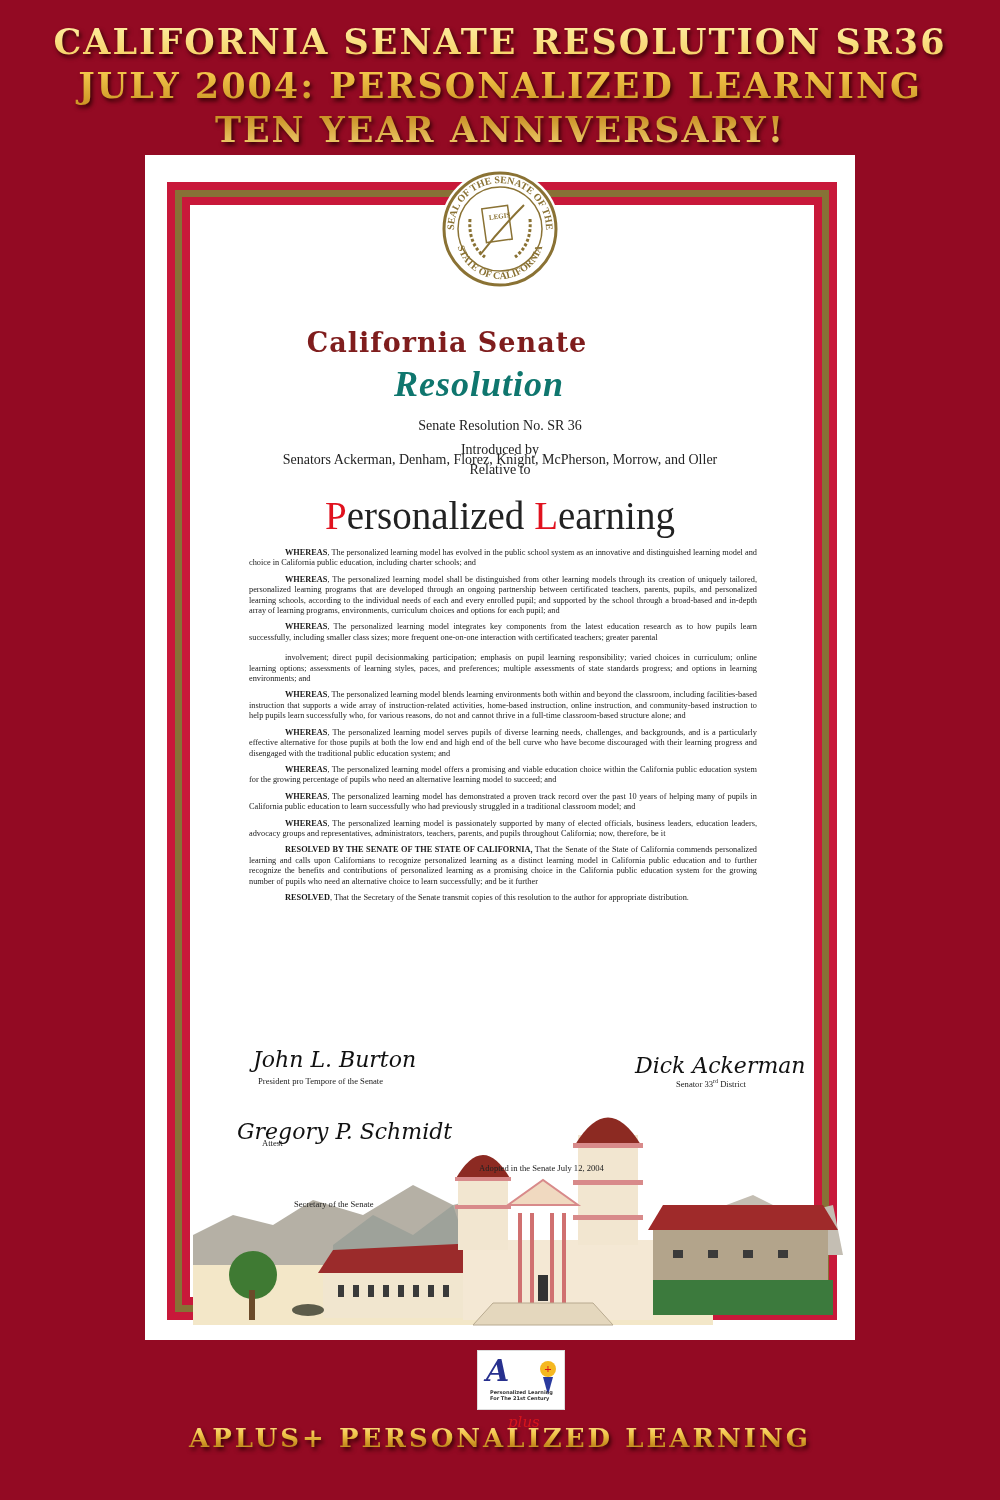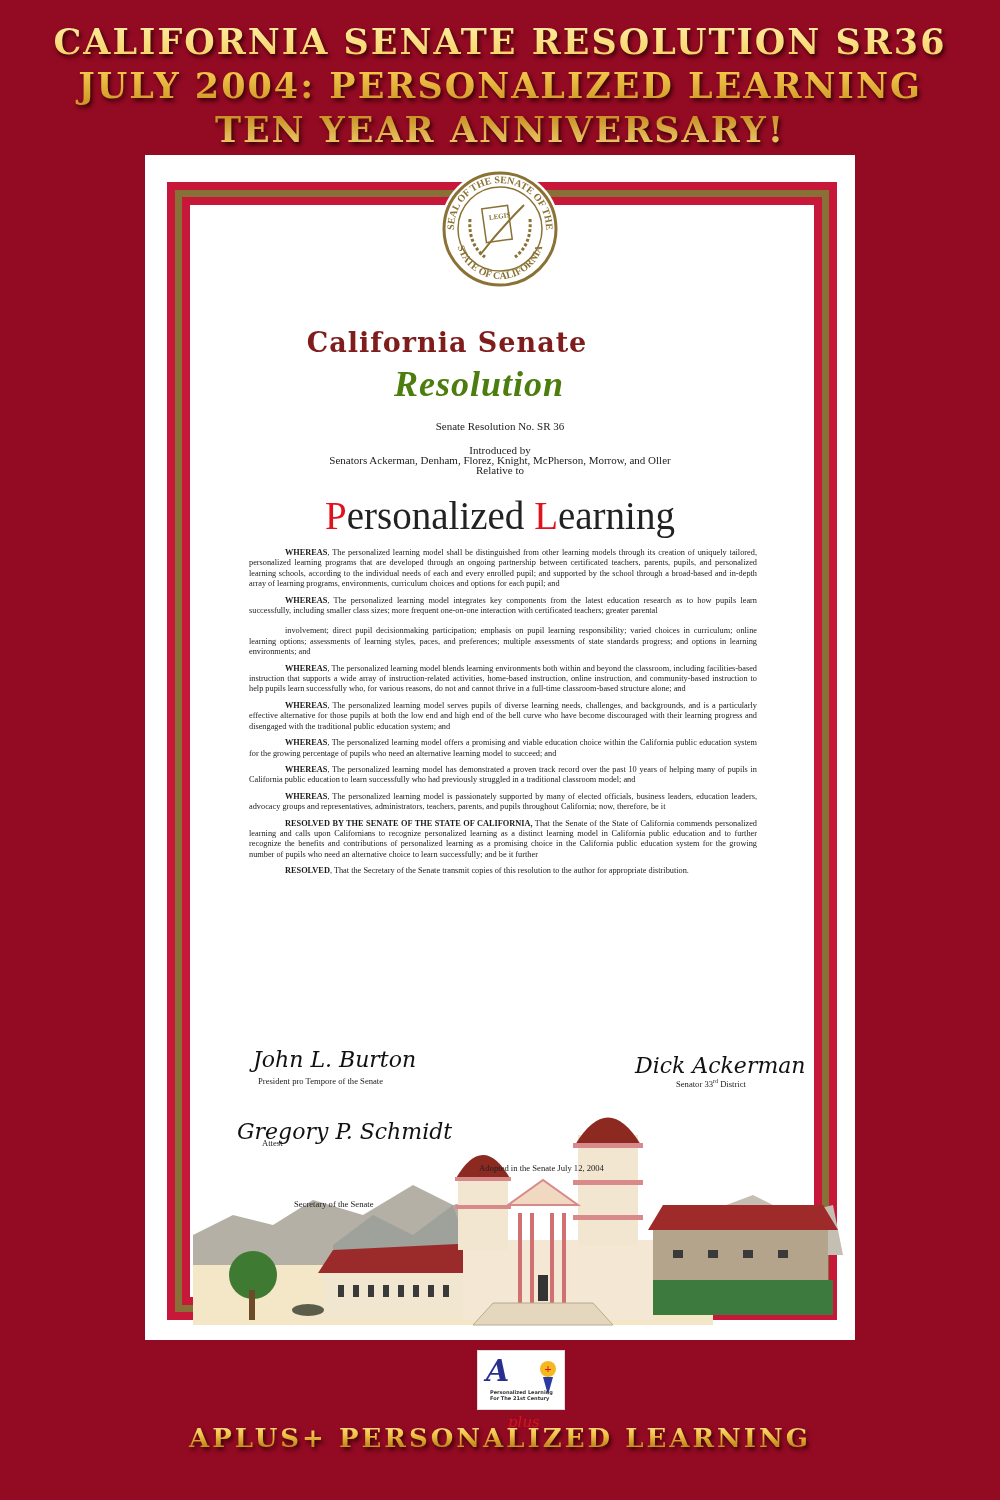--- a/index.html
+++ b/index.html
@@ -41,25 +41,25 @@
 
   .doc { position:absolute; left:0; top:0; width:710px; z-index:4; }
   .ca-senate {
     position:absolute; top:172px; left:0; width:604px; text-align:center;
     font-family:"DejaVu Serif", serif; font-weight:bold; font-size:27px;
     color:#7f1d1d; letter-spacing:1px;
   }
   .resolution {
     position:absolute; top:208px; left:0; width:668px; text-align:center;
     font-family:"Liberation Serif", serif; font-weight:bold; font-style:italic;
-    font-size:36px; color:#4d7c0f; letter-spacing:1px;
+    font-size:36px; color:#0f766e; letter-spacing:1px;
   }
   .small {
     position:absolute; left:0; width:710px; text-align:center;
-    font-size:11px; color:#222; line-height:10.5px;
+    font-size:14px; color:#222; line-height:10.5px;
   }
   .pl-title {
     position:absolute; top:338px; left:0; width:710px; text-align:center;
     font-size:39px; color:#222;
   }
   .pl-title .red { color:#e0121e; }
 
   .body-text {
     position:absolute; left:104px; top:393px; width:508px;
     font-size:8.3px; line-height:10.4px; color:#1a1a1a; text-align:justify;
@@ -149,20 +149,21 @@
     <div class="small" style="top:266px;">Senate Resolution No. SR 36</div>
     <div class="small" style="top:290px;">Introduced by</div>
     <div class="small" style="top:300px;">Senators Ackerman, Denham, Florez, Knight, McPherson, Morrow, and Oller</div>
     <div class="small" style="top:310px;">Relative to</div>
 
     <div class="pl-title">
       <span class="red">P</span><span>ersonalized </span><span class="red">L</span><span>earning</span>
     </div>
 
     <div class="body-text">
+      <p><b>WHEREAS</b><span>, The personalized learning model has evolved in the public school system as an innovative and distinguished learning model and choice in California public education, including charter schools; and</span></p>
       <p><b>WHEREAS</b><span>, The personalized learning model shall be distinguished from other learning models through its creation of uniquely tailored, personalized learning programs that are developed through an ongoing partnership between certificated teachers, parents, pupils, and personalized learning schools, according to the individual needs of each and every enrolled pupil; and supported by the school through a broad-based and in-depth array of learning programs, environments, curriculum choices and options for each pupil; and</span></p>
       <p style="margin-bottom:10px;"><b>WHEREAS</b><span>, The personalized learning model integrates key components from the latest education research as to how pupils learn successfully, including smaller class sizes; more frequent one-on-one interaction with certificated teachers; greater parental</span></p>
       <p><b></b><span>involvement; direct pupil decisionmaking participation; emphasis on pupil learning responsibility; varied choices in curriculum; online learning options; assessments of learning styles, paces, and preferences; multiple assessments of state standards progress; and options in learning environments; and</span></p>
       <p><b>WHEREAS</b><span>, The personalized learning model blends learning environments both within and beyond the classroom, including facilities-based instruction that supports a wide array of instruction-related activities, home-based instruction, online instruction, and community-based instruction to help pupils learn successfully who, for various reasons, do not and cannot thrive in a full-time classroom-based structure alone; and</span></p>
       <p><b>WHEREAS</b><span>, The personalized learning model serves pupils of diverse learning needs, challenges, and backgrounds, and is a particularly effective alternative for those pupils at both the low end and high end of the bell curve who have become discouraged with their learning progress and disengaged with the traditional public education system; and</span></p>
       <p><b>WHEREAS</b><span>, The personalized learning model offers a promising and viable education choice within the California public education system for the growing percentage of pupils who need an alternative learning model to succeed; and</span></p>
       <p><b>WHEREAS</b><span>, The personalized learning model has demonstrated a proven track record over the past 10 years of helping many of pupils in California public education to learn successfully who had previously struggled in a traditional classroom model; and</span></p>
       <p><b>WHEREAS</b><span>, The personalized learning model is passionately supported by many of elected officials, business leaders, education leaders, advocacy groups and representatives, administrators, teachers, parents, and pupils throughout California; now, therefore, be it</span></p>
       <p><b>RESOLVED BY THE SENATE OF THE STATE OF CALIFORNIA,</b><span> That the Senate of the State of California commends personalized learning and calls upon Californians to recognize personalized learning as a distinct learning model in California public education and to further recognize the benefits and contributions of personalized learning as a promising choice in the California public education system for the growing number of pupils who need an alternative choice to learn successfully; and be it further</span></p>
       <p><b>RESOLVED</b><span>, That the Secretary of the Senate transmit copies of this resolution to the author for appropriate distribution.</span></p>

